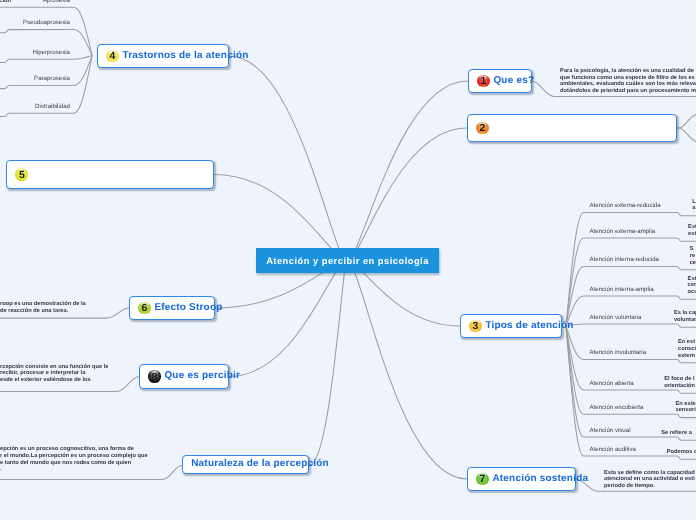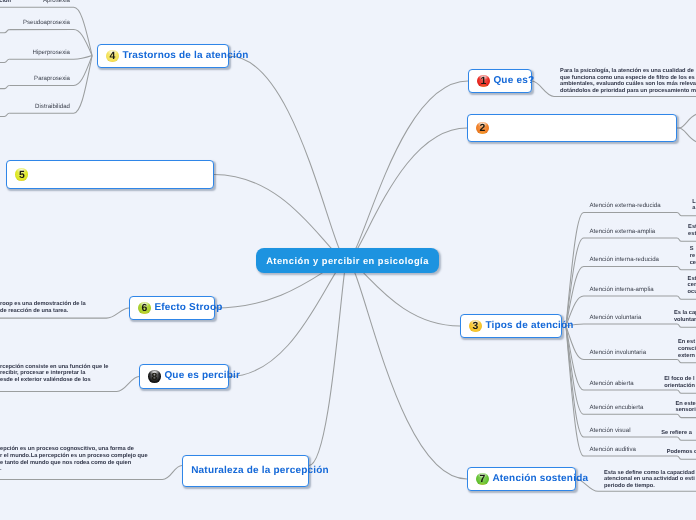--- a/index.html
+++ b/index.html
@@ -18,21 +18,21 @@
   .badge{flex:0 0 auto;width:12.6px;height:12.6px;border-radius:50%;margin-right:3.6px;
          position:relative;display:block;
          background-image:
            radial-gradient(ellipse 56% 36% at 50% 16%, rgba(255,255,255,.92) 0%, rgba(255,255,255,0) 72%),
            radial-gradient(ellipse 70% 55% at 50% 108%, var(--hi) 0%, rgba(255,255,255,0) 62%),
            radial-gradient(circle at 50% 42%, var(--lt) 0%, var(--bc) 62%, var(--dk) 100%);}
   .badge .num{position:absolute;left:0;top:1.4px;width:12.6px;height:12.6px;
               display:flex;align-items:center;justify-content:center;
               font-size:10.4px;font-weight:bold;color:#1b1a12;line-height:1;letter-spacing:0;}
 
-  .central{position:absolute;background:#1d93e0;border-radius:8px;
+  .central{position:absolute;background:#1d93e0;border-radius:0;
            display:flex;align-items:center;justify-content:center;
            box-shadow:1.2px 1.6px 2px rgba(40,60,90,.33);}
   .central span{color:#fff;font-weight:bold;font-size:9.3px;letter-spacing:.5px;}
 
   .sub{position:absolute;font-size:6.1px;color:#3a3f4b;line-height:7.6px;white-space:pre;}
   .note{position:absolute;font-size:5.7px;color:#32374a;line-height:6.8px;
         font-weight:bold;white-space:pre;}
 </style>
 </head>
 <body>
@@ -130,21 +130,21 @@
         <span class="num">7</span>
       </span>
       <span class="lbl">Atención sostenida</span>
     </div>
 <div class="node" style="left:139px;top:364px;width:90px;height:25px;">
       <span class="badge" style="--bc:#121212;--lt:#8a8a8a;--dk:#000000;--hi:#202020">
         <span class="num">8</span>
       </span>
       <span class="lbl">Que es percibir</span>
     </div>
-<div class="node" style="left:182px;top:455px;width:127px;height:32px;">
+<div class="node" style="left:182px;top:455px;width:127px;height:19px;">
       <span class="lbl">Naturaleza de la percepción</span>
     </div>
 <div class="sub" style="left:589.5px;top:202.1px;">Atención externa-reducida</div>
 <div class="note" style="left:692.2px;top:198.7px;">L
 a</div>
 <div class="sub" style="left:589.5px;top:227.7px;">Atención externa-amplia</div>
 <div class="note" style="left:688.1px;top:224.3px;">Est
 est</div>
 <div class="sub" style="left:589.5px;top:256.2px;">Atención interna-reducida</div>
 <div class="note" style="left:689.7px;top:246.0px;">S

